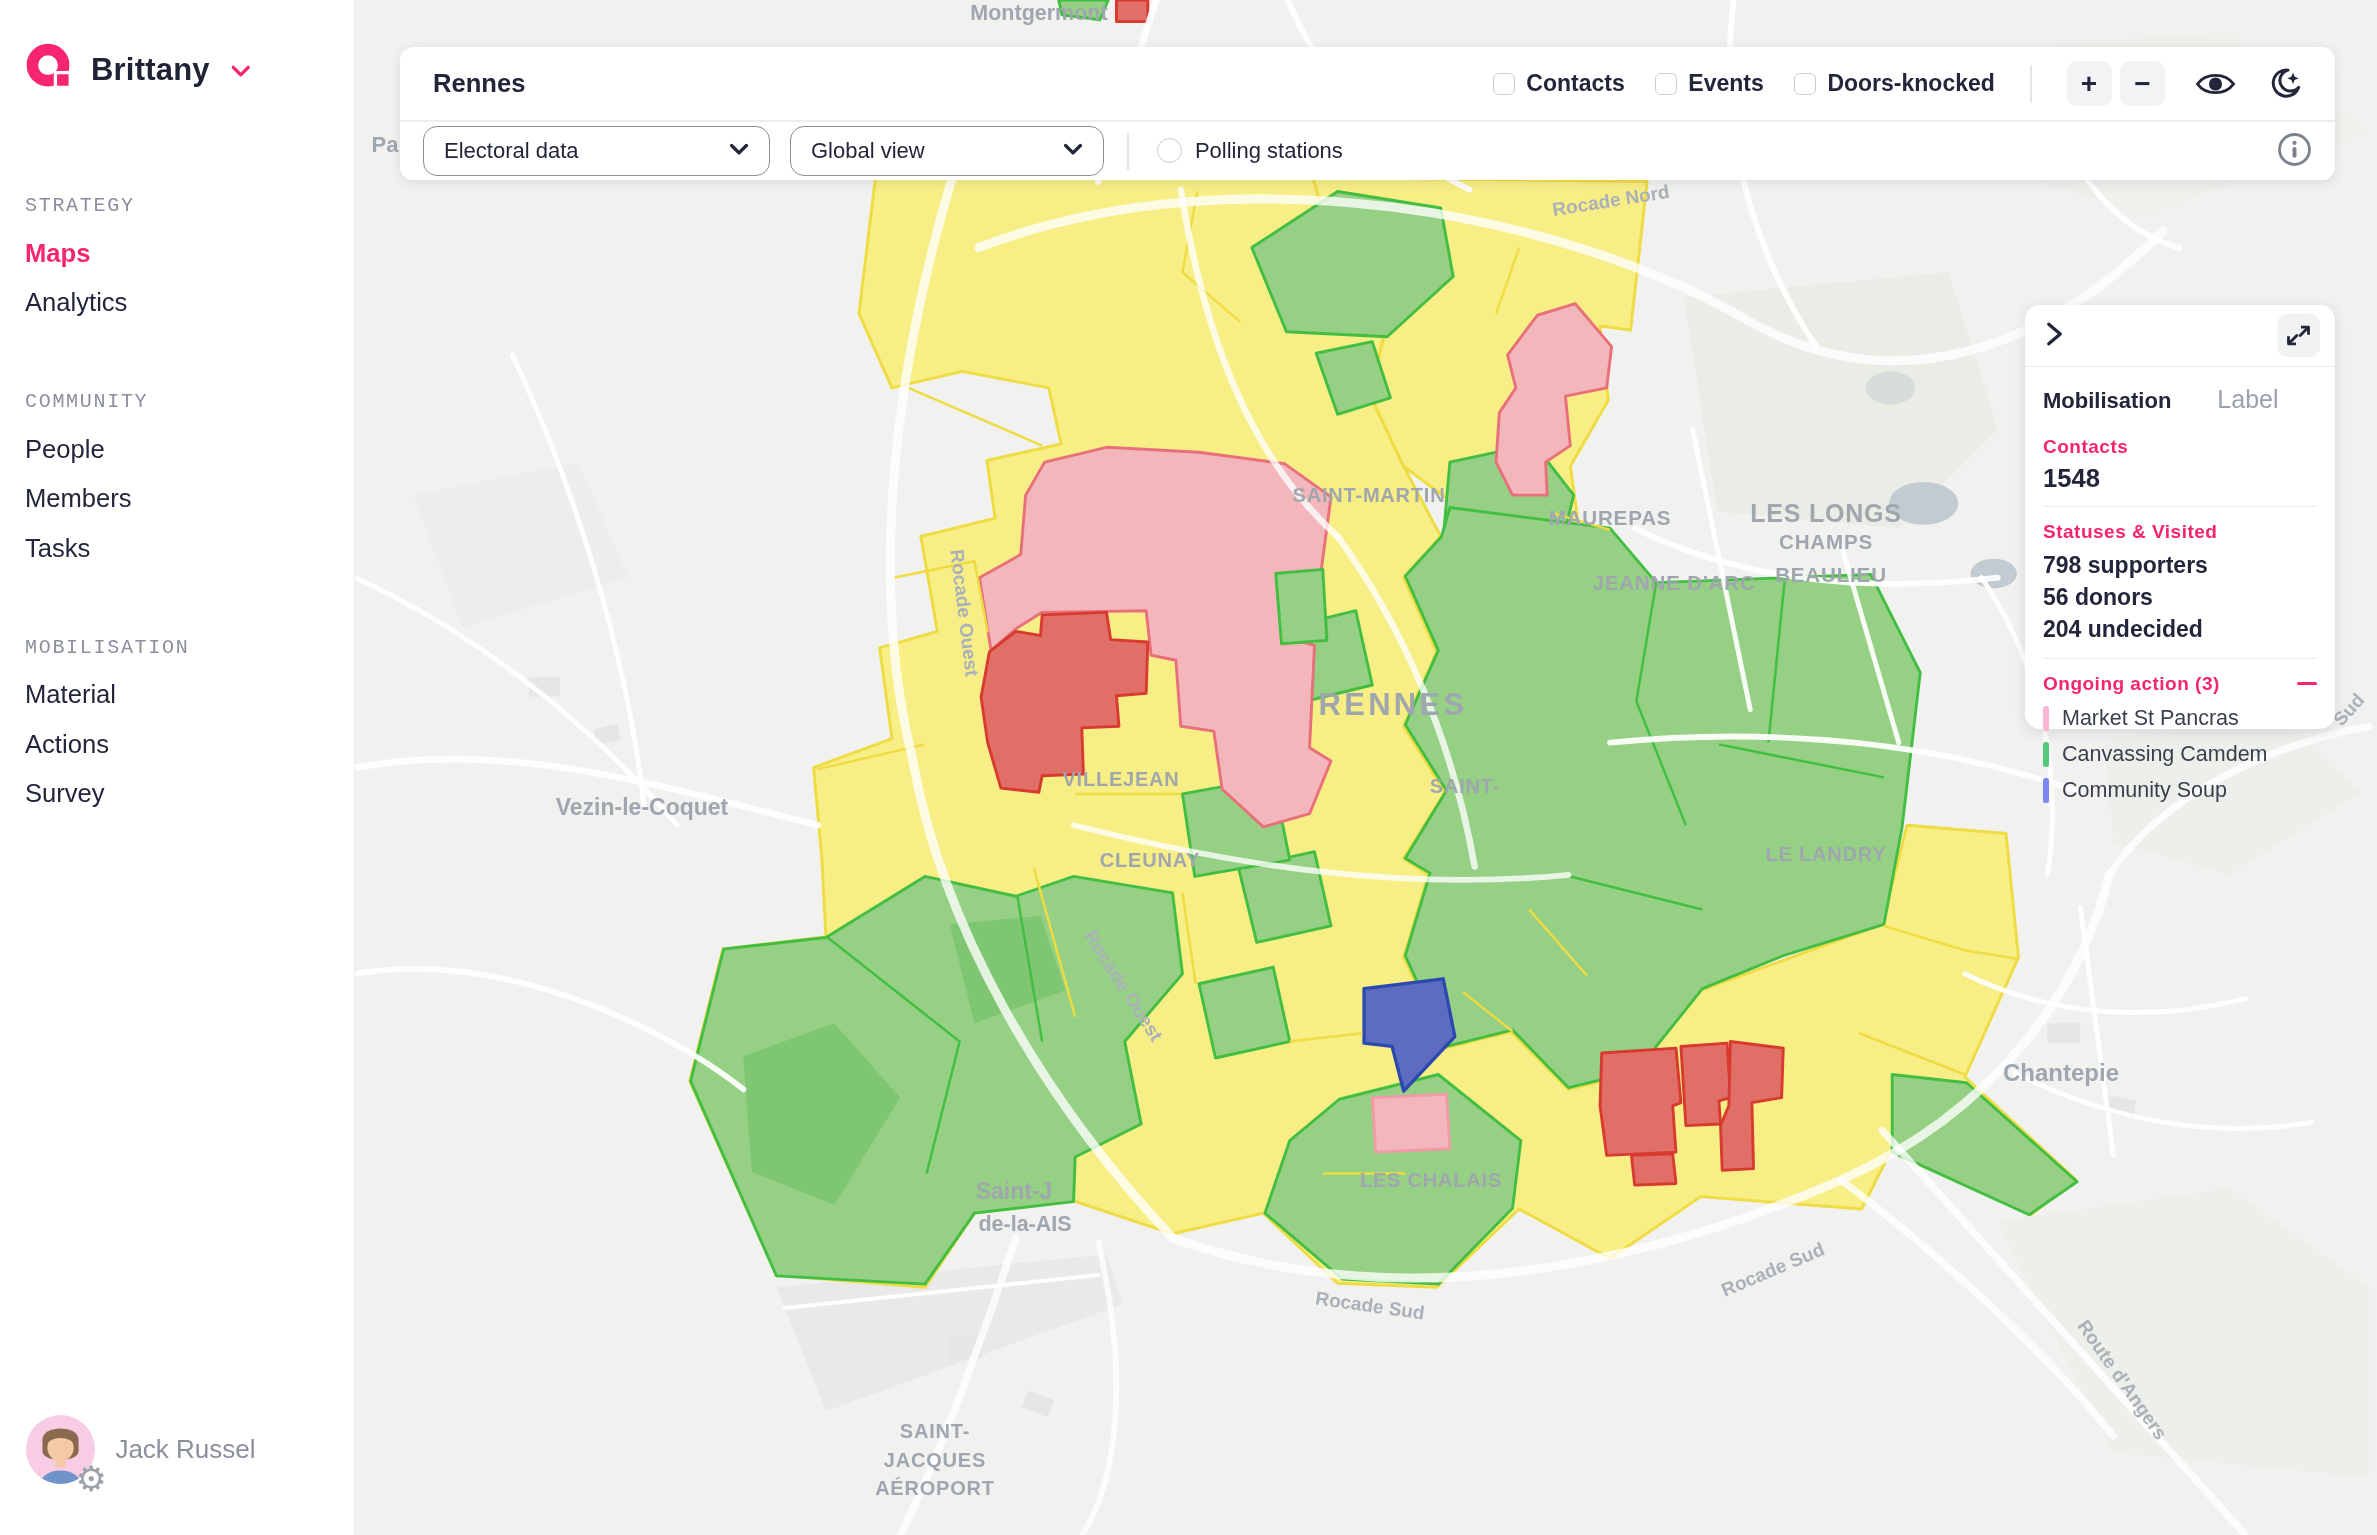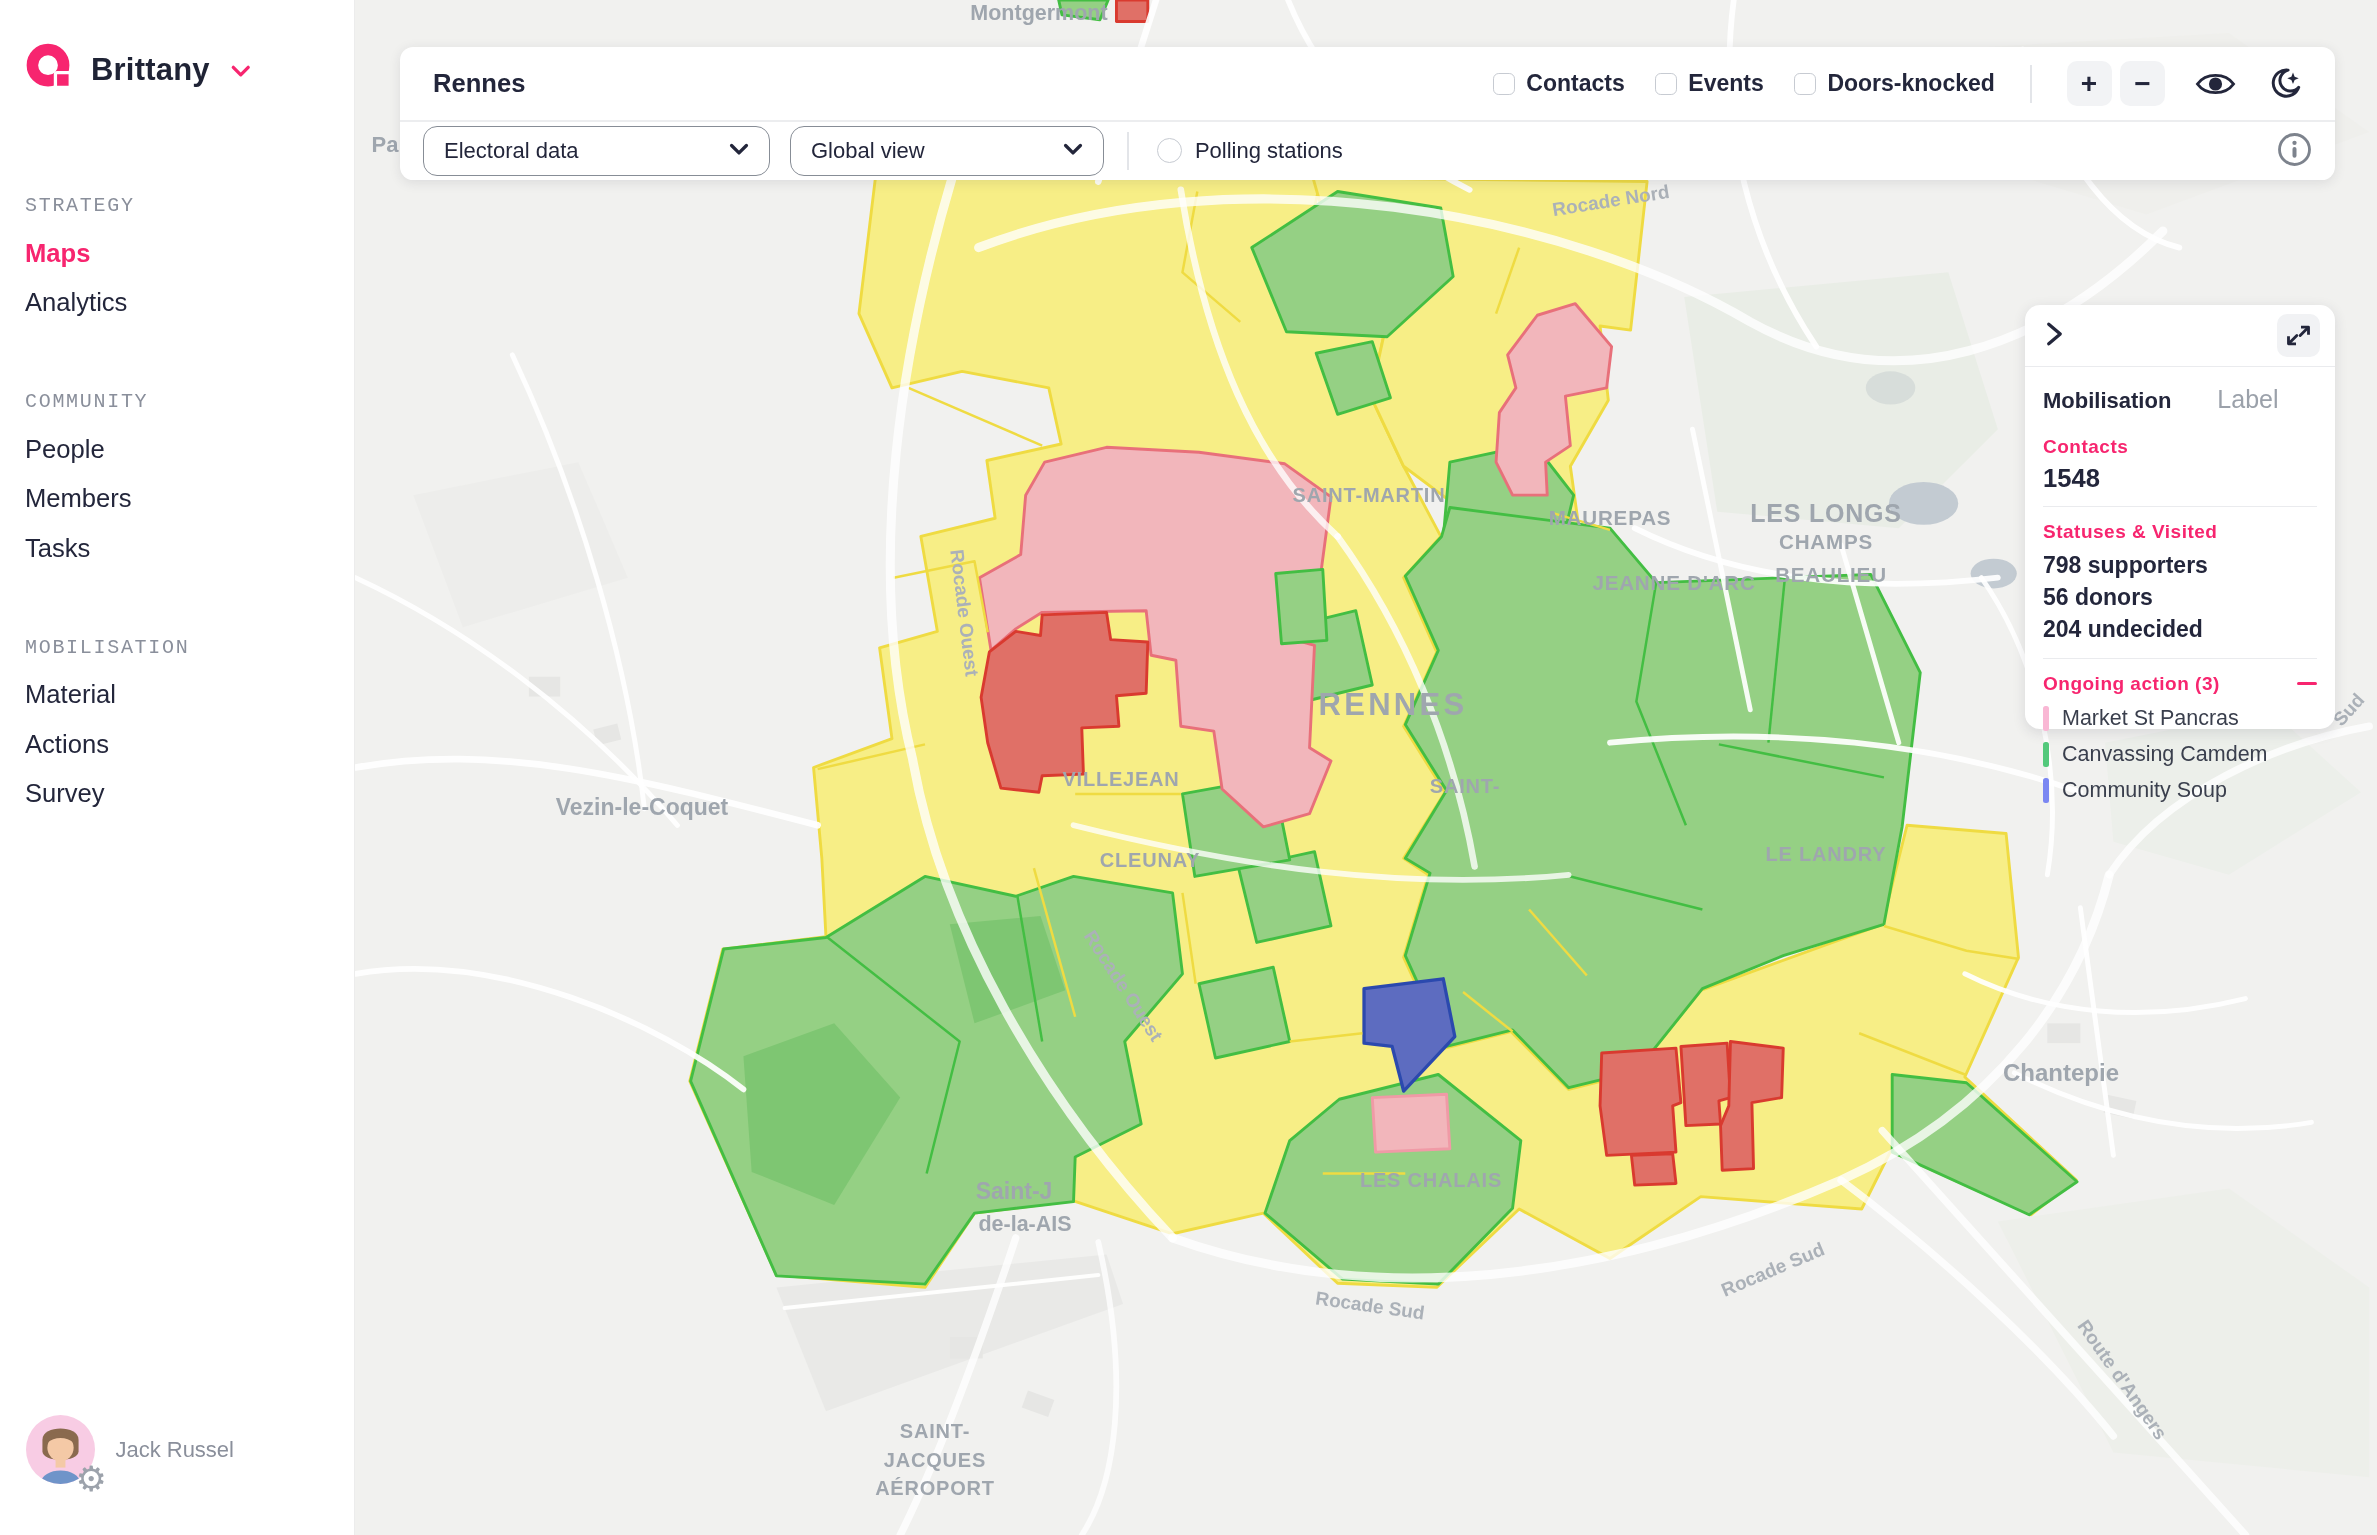--- a/index.html
+++ b/index.html
@@ -12,21 +12,21 @@
   .logo-row{display:flex;align-items:center;gap:15px;margin:43px 0 0 25px;}
   .org-name{font-size:31px;font-weight:700;color:#1F2335;letter-spacing:0.2px;}
   .logo-chevron{margin-left:5px;margin-top:6.6px;}
   .nav{margin:97px 0 0 25px;}
   .nav-section{margin-bottom:73px;}
   .nav-title{font-size:20px;color:#8A8F9B;letter-spacing:1.7px;margin-bottom:21.5px;font-weight:400;font-family:Liberation Mono, monospace;}
   .nav-item{font-size:25.6px;color:#23263B;margin-bottom:20.6px;cursor:pointer;font-weight:400;}
   .nav-item.active{color:#F7256F;font-weight:600;}
   .user-row{position:absolute;left:26.4px;bottom:51px;display:flex;align-items:center;gap:20px;}
   .avatar-wrap{position:relative;width:69px;height:69px;}
-  .user-name{font-size:22px;color:#8A8F9B;}
+  .user-name{font-size:26px;color:#8A8F9B;}
   .gear{position:absolute;right:-11.6px;bottom:-13.2px;font-family:"DejaVu Sans",sans-serif;
     font-size:35px;color:#9CA2AB;line-height:1;}
 
   
   .map-area{position:absolute;left:355px;top:0;width:2023px;height:1535px;background:#F1F1EF;}
   .map-area svg.basemap{position:absolute;left:0;top:0;}
   .maplabels{position:absolute;left:0;top:0;width:1603px;height:1535px;pointer-events:none;}
   .maplabel{position:absolute;transform:translate(-50%,-50%);color:#9FA6AE;font-weight:600;
     white-space:nowrap;}
   .maplabel.road{color:#ABB1B8;font-weight:600;}

